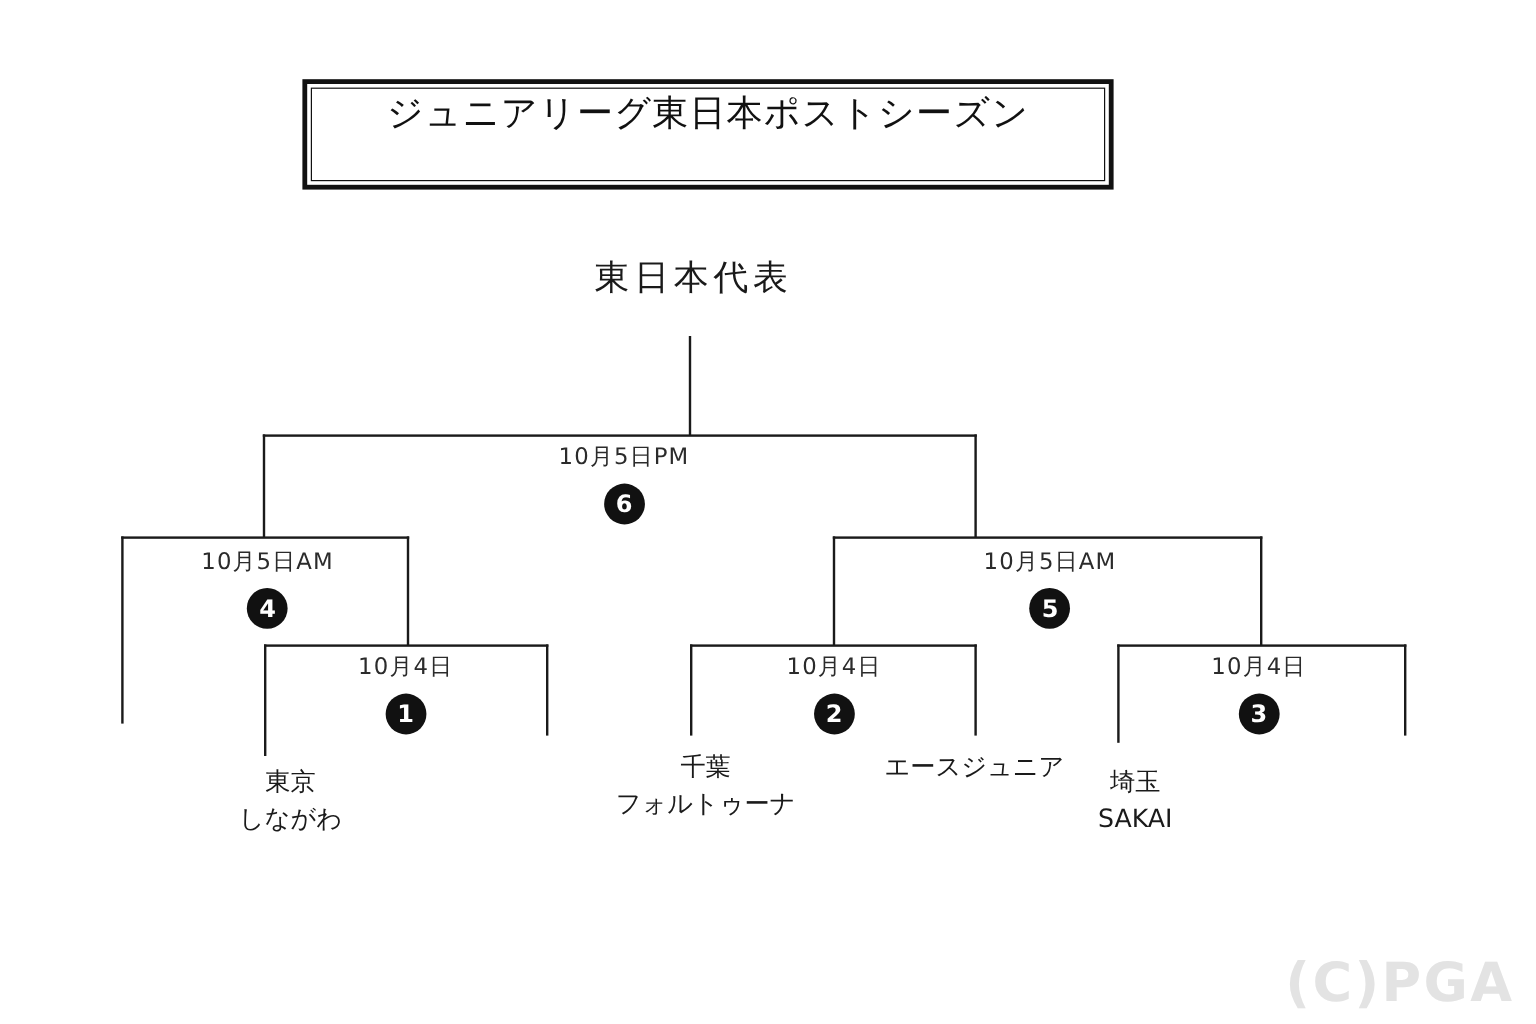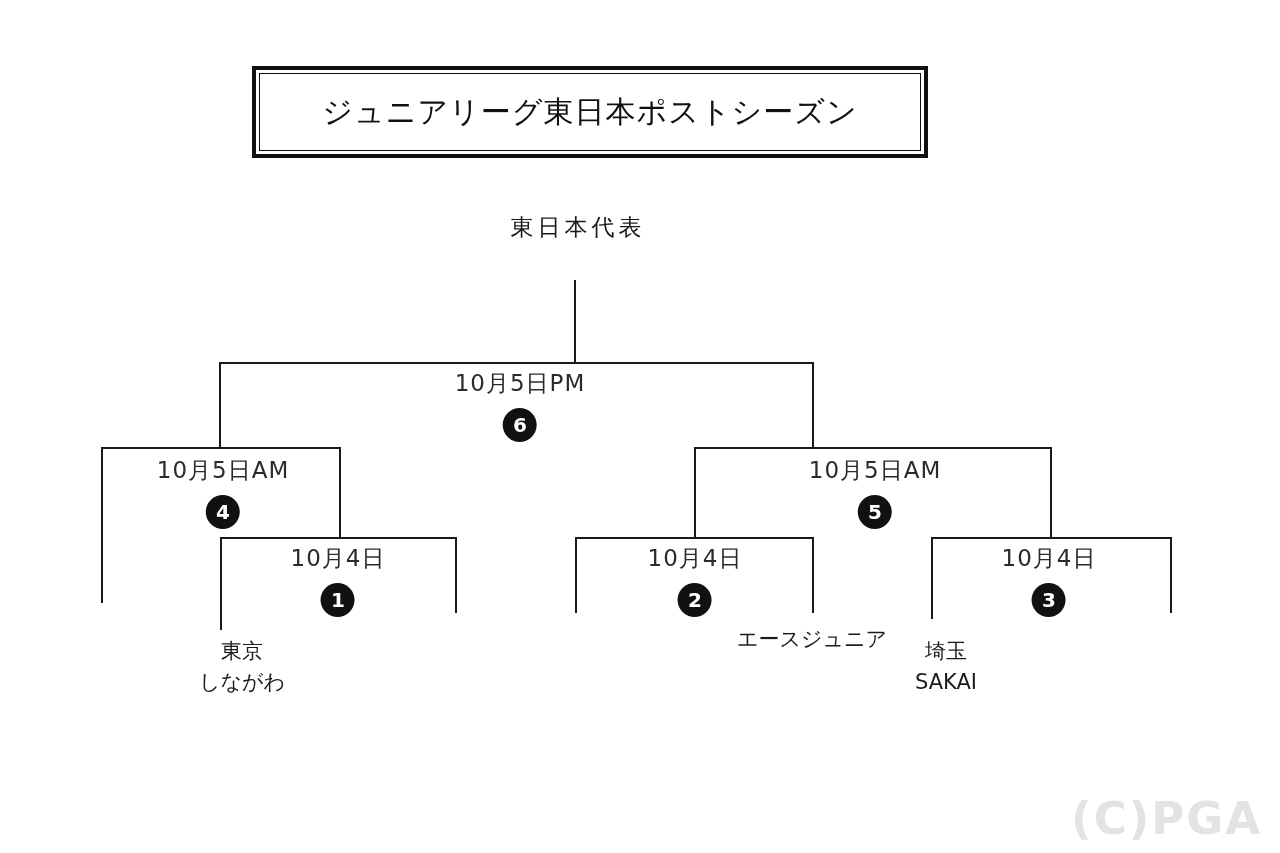--- a/index.html
+++ b/index.html
@@ -10,41 +10,41 @@
     font-family:"DejaVu Sans","Liberation Sans",sans-serif;
     overflow:hidden;
   }
   
   .title-box{
     position:absolute;left:252px;top:66px;width:676px;height:92px;
     border:4px solid #111;box-sizing:border-box;
   }
   .title-inner{
     position:absolute;inset:3px;border:1px solid #111;
-    display:flex;align-items:center;justify-content:center;
+    display:flex;justify-content:center;
   }
   .title-text{
     font-size:30px;color:#111;letter-spacing:1px;white-space:nowrap;
   }
   
   .champion{
     position:absolute;top:212px;left:578px;transform:translateX(-50%);
-    font-size:23px;color:#1a1a1a;letter-spacing:4px;white-space:nowrap;
+    font-size:29px;color:#1a1a1a;letter-spacing:4px;white-space:nowrap;
   }
   
   .hl,.vl{position:absolute;background:#1a1a1a;}
   .hl{height:2px;}
   .vl{width:2px;}
   
   .match{
     position:absolute;transform:translateX(-50%);
     display:flex;flex-direction:column;align-items:center;
   }
   .match .date{
-    font-size:23px;color:#2b2b2b;white-space:nowrap;letter-spacing:1px;
+    font-size:19px;color:#2b2b2b;white-space:nowrap;letter-spacing:1px;
     background:#fff;padding:0 4px;
   }
   .badge{
     margin-top:9px;width:34px;height:34px;border-radius:50%;
     background:#111;color:#fff;
     display:flex;align-items:center;justify-content:center;
     font-size:20px;font-weight:bold;
   }
   
   .team{
@@ -127,20 +127,24 @@
     <span class="badge">3</span>
   </div>
 
 
   <div class="team" style="left:228px;top:636px;margin-left:14px;">
     <div>東京</div>
     <div>しながわ</div>
   </div>
 
 
+  <div class="team" style="left:588px;top:624px;">
+    <div>千葉</div>
+    <div>フォルトゥーナ</div>
+  </div>
 
   <div class="team" style="left:812px;top:624px;">
     <div>エースジュニア</div>
   </div>
 
   <div class="team" style="left:946px;top:636px;">
     <div>埼玉</div>
     <div>SAKAI</div>
   </div>
 

